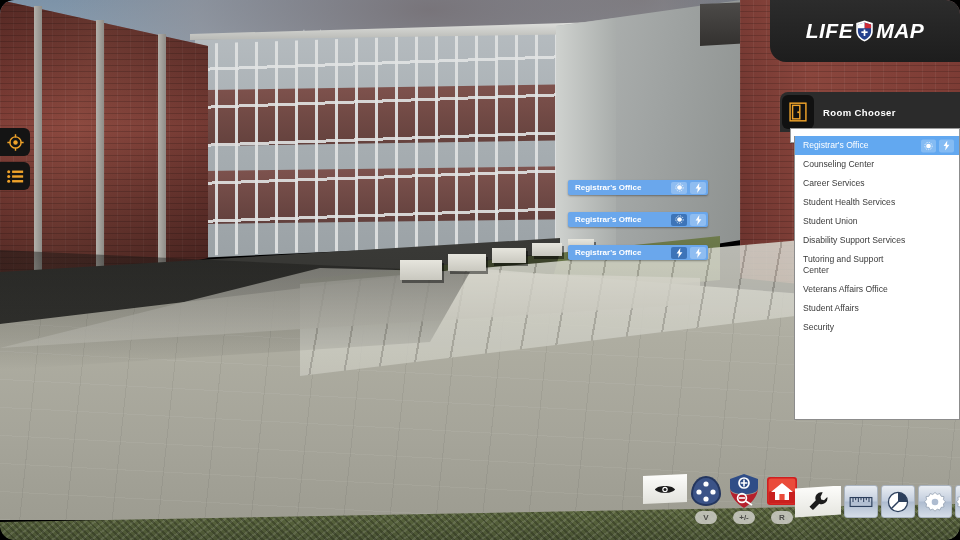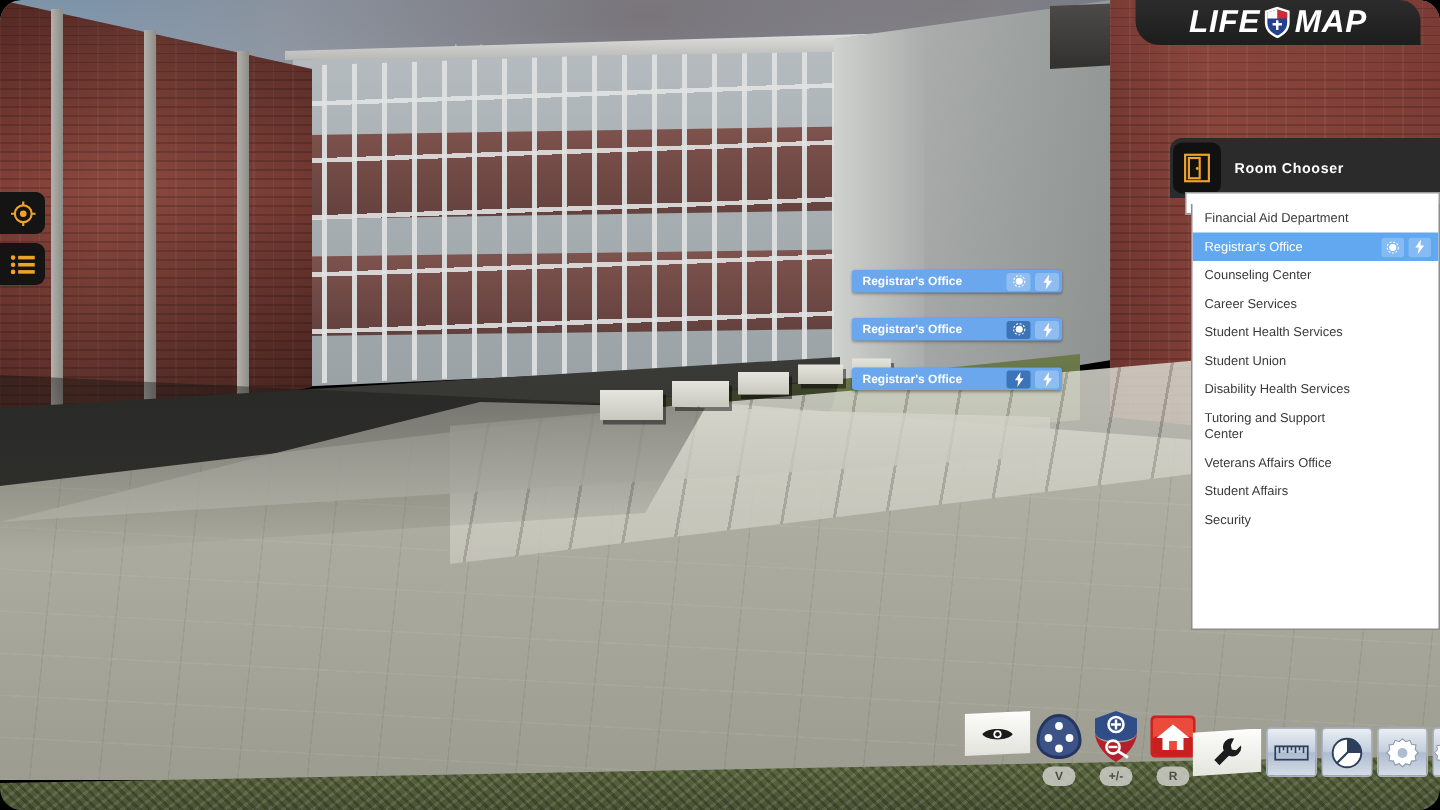--- a/index.html
+++ b/index.html
@@ -152,21 +152,21 @@
     background:
       repeating-linear-gradient(45deg, rgba(0,0,0,.22) 0 2px, rgba(0,0,0,0) 2px 5px),
       repeating-linear-gradient(-38deg, rgba(255,255,255,.10) 0 2px, rgba(0,0,0,0) 2px 6px),
       linear-gradient(180deg,#5f6b41,#4a5434);
     clip-path: polygon(0 18px, 960px 0, 960px 36px, 0 36px);
   }
   .birds{ position:absolute; left:300px; top:28px; color:#e9eef2; font-size:9px; letter-spacing:9px; opacity:.85;}
 
   
   #logo{
-    position:absolute; right:13px; top:0; width:190px; height:30px;
+    position:absolute; right:0; top:0; width:190px; height:62px;
     background:linear-gradient(180deg,#2c2c2c 0%, #1d1d1d 100%);
     border-bottom-left-radius:16px; border-top-right-radius:14px;
     display:flex; align-items:center; justify-content:center; gap:1px;
   }
   .logo-txt{ color:#fff; font-size:21px; font-weight:bold; letter-spacing:.5px; font-style:italic; }
   .logo-shield{ width:19px; height:22px; position:relative; margin:0 1px; }
 
   
   .sideBtn{
     position:absolute; left:0; width:30px; height:28px;
@@ -389,23 +389,20 @@
           <rect x="4" y="3.6" width="8" height="15" fill="none" stroke="#f0a32a" stroke-width="1.6"></rect>
           <circle cx="10.2" cy="11.4" r="1.1" fill="#f0a32a"></circle>
         </svg>
       </div>
       <div class="chooser-title">Room Chooser</div>
     </div>
 
     <div class="chooser-field"></div>
 
     <div class="chooser-list">
-      <div class="opt">
-          <span>Financial Aid Department</span>
-        </div>
       <div class="opt sel">
         <span>Registrar's Office</span>
         <span class="opt-badges">
           <span class="badge">
             <svg width="9" height="9" viewBox="0 0 16 16">
                 <circle cx="8" cy="8" r="4.2" fill="#fff"></circle>
                 <circle cx="8" cy="8" r="6.6" fill="none" stroke="#fff" stroke-width="1.3" stroke-dasharray="2.4 2"></circle>
               </svg>
           </span>
           <span class="badge">
@@ -421,21 +418,21 @@
       <div class="opt">
           <span>Career Services</span>
         </div>
       <div class="opt">
           <span>Student Health Services</span>
         </div>
       <div class="opt">
           <span>Student Union</span>
         </div>
       <div class="opt">
-          <span>Disability Health Services</span>
+          <span>Disability Support Services</span>
         </div>
       <div class="opt" style="max-width:105px;">
           <span>Tutoring and Support Center</span>
         </div>
       <div class="opt">
           <span>Veterans Affairs Office</span>
         </div>
       <div class="opt">
           <span>Student Affairs</span>
         </div>

